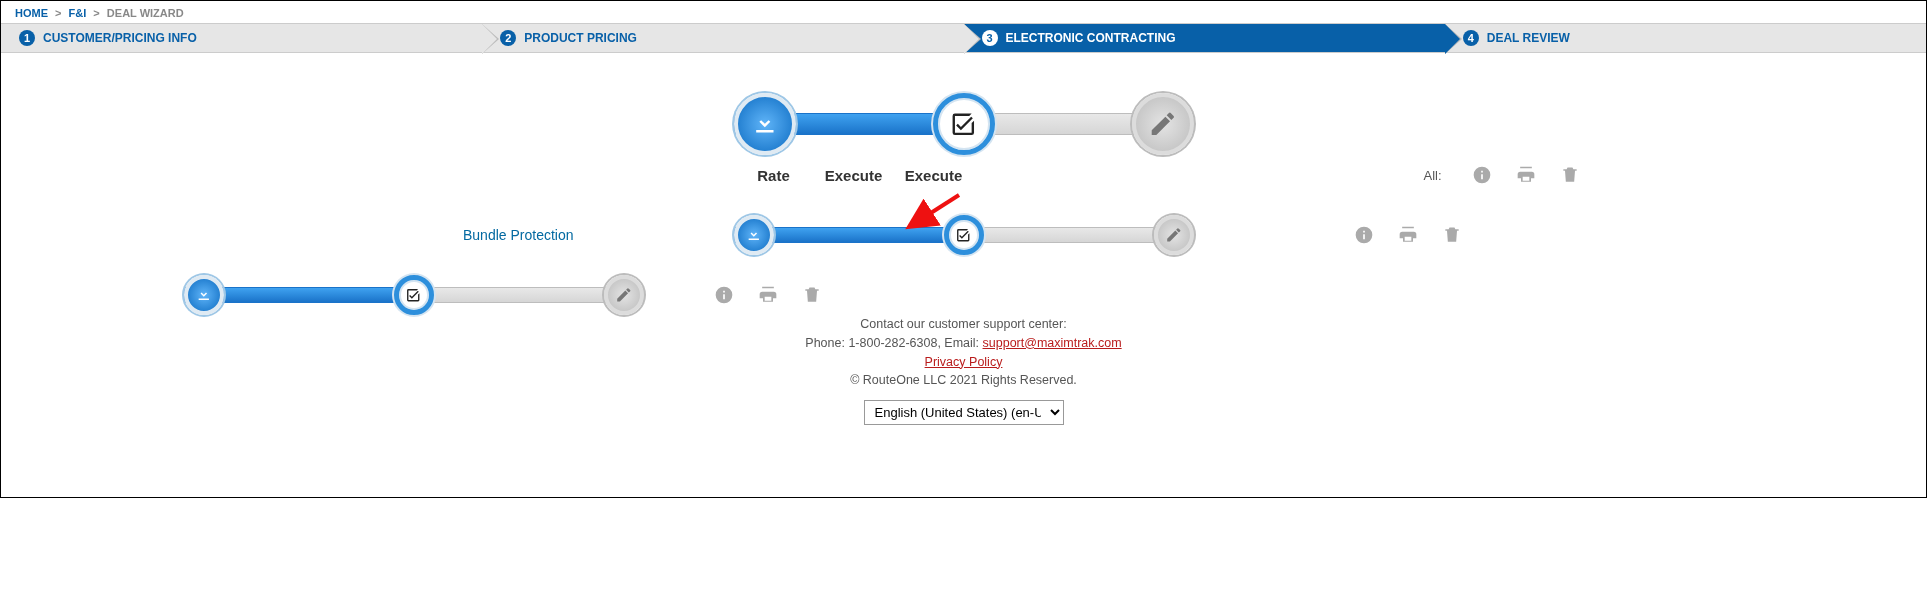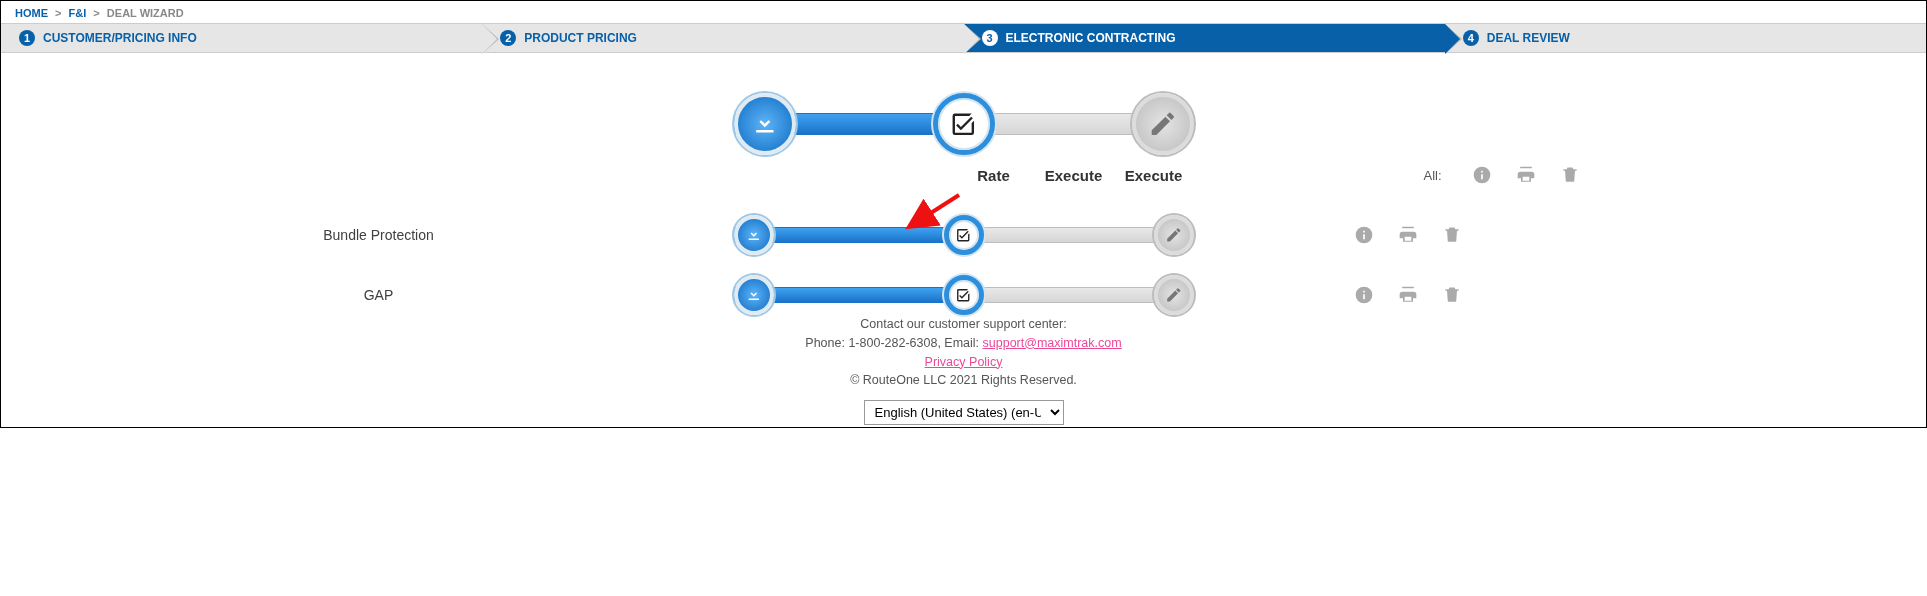--- a/index.html
+++ b/index.html
@@ -8,21 +8,21 @@
     font-family: -apple-system, BlinkMacSystemFont, "Segoe UI", Arial, sans-serif;
     background: #fff;
     color: #333;
     width: 1927px;
   }
   .page-wrap {
     border: 1px solid #000;
     box-shadow: 3px 3px 0 rgba(0,0,0,0.3);
     margin: 0;
     padding: 0;
-    height: 428px;
+    height: 498px;
     position: relative;
     overflow: hidden;
   }
 
   
   .breadcrumb {
     padding: 6px 14px 4px 14px;
     font-size: 11px;
     color: #777;
     font-weight: 600;
@@ -90,24 +90,24 @@
   }
 
   .process-grid {
     display: grid;
     grid-template-columns: 460px 640px 460px;
     margin: 0 auto;
     align-items: center;
     width: 1560px;
   }
   .col-left {
-    text-align: center;
+    text-align: right;
     padding-right: 70px;
     font-size: 14px;
-    color: #404040;
+    color: #0369a1;
   }
   .col-right {
     display: flex;
     align-items: center;
     gap: 24px;
     padding-left: 70px;
     font-size: 13px;
     color: #555;
   }
   .col-right .all-label { margin-right: 6px; }
@@ -174,21 +174,21 @@
     display: grid;
     grid-template-columns: 460px 640px 460px;
     width:1560px;
     margin: 0 auto 10px auto;
     align-items: start;
   }
   .header-labels {
     width: 460px;
     margin: 0 auto 0 auto;
     display: flex;
-    justify-content: flex-end;
+    justify-content: flex-start;
     font-size: 15px;
     font-weight: 600;
     color: #333;
   }
   .header-labels span { width: 80px; text-align: center; }
   .header-all-right {
     display: flex;
     align-items: flex-end;
     height: 92px;
     padding-left: 70px;
@@ -209,21 +209,21 @@
     width: 60px; height: 40px;
     pointer-events: none;
   }
 
   
   .footer {
     font-size: 12.5px;
     color: #555;
     line-height: 1.5;
   }
-  .footer a { color: #ec4899; text-decoration: underline; }
+  .footer a { color: #b91c1c; text-decoration: underline; }
   .footer select {
     margin-top: 10px;
     width: 200px;
     font-size: 13px;
     padding: 3px 6px;
     border: 1px solid #999;
     background:#fff;
   }
 </style>
 </head>
@@ -362,21 +362,20 @@
             <svg viewBox="0 0 24 24">
               <path d="M6 7h12l-1 13H7L6 7zm3-4h6l1 2h4v2H4V5h4l1-2z"></path>
             </svg>
           </span>
     </div>
   </div>
 
   <div class="row-spacer"></div>
 
   <div class="process-grid">
-    <div class="col-left">GAP</div>
     <div>
       <div class="track">
         <div class="bar-holder">
           <div class="bar-seg done"></div>
           <div class="bar-seg"></div>
         </div>
         <div class="node small blue">
           <svg viewBox="0 0 24 24">
                 <path d="M12 3v9l3-3 1.4 1.4L12 14.8 7.6 10.4 9 9l3 3V3h0zM5 17h14v2H5z"></path>
               </svg>

